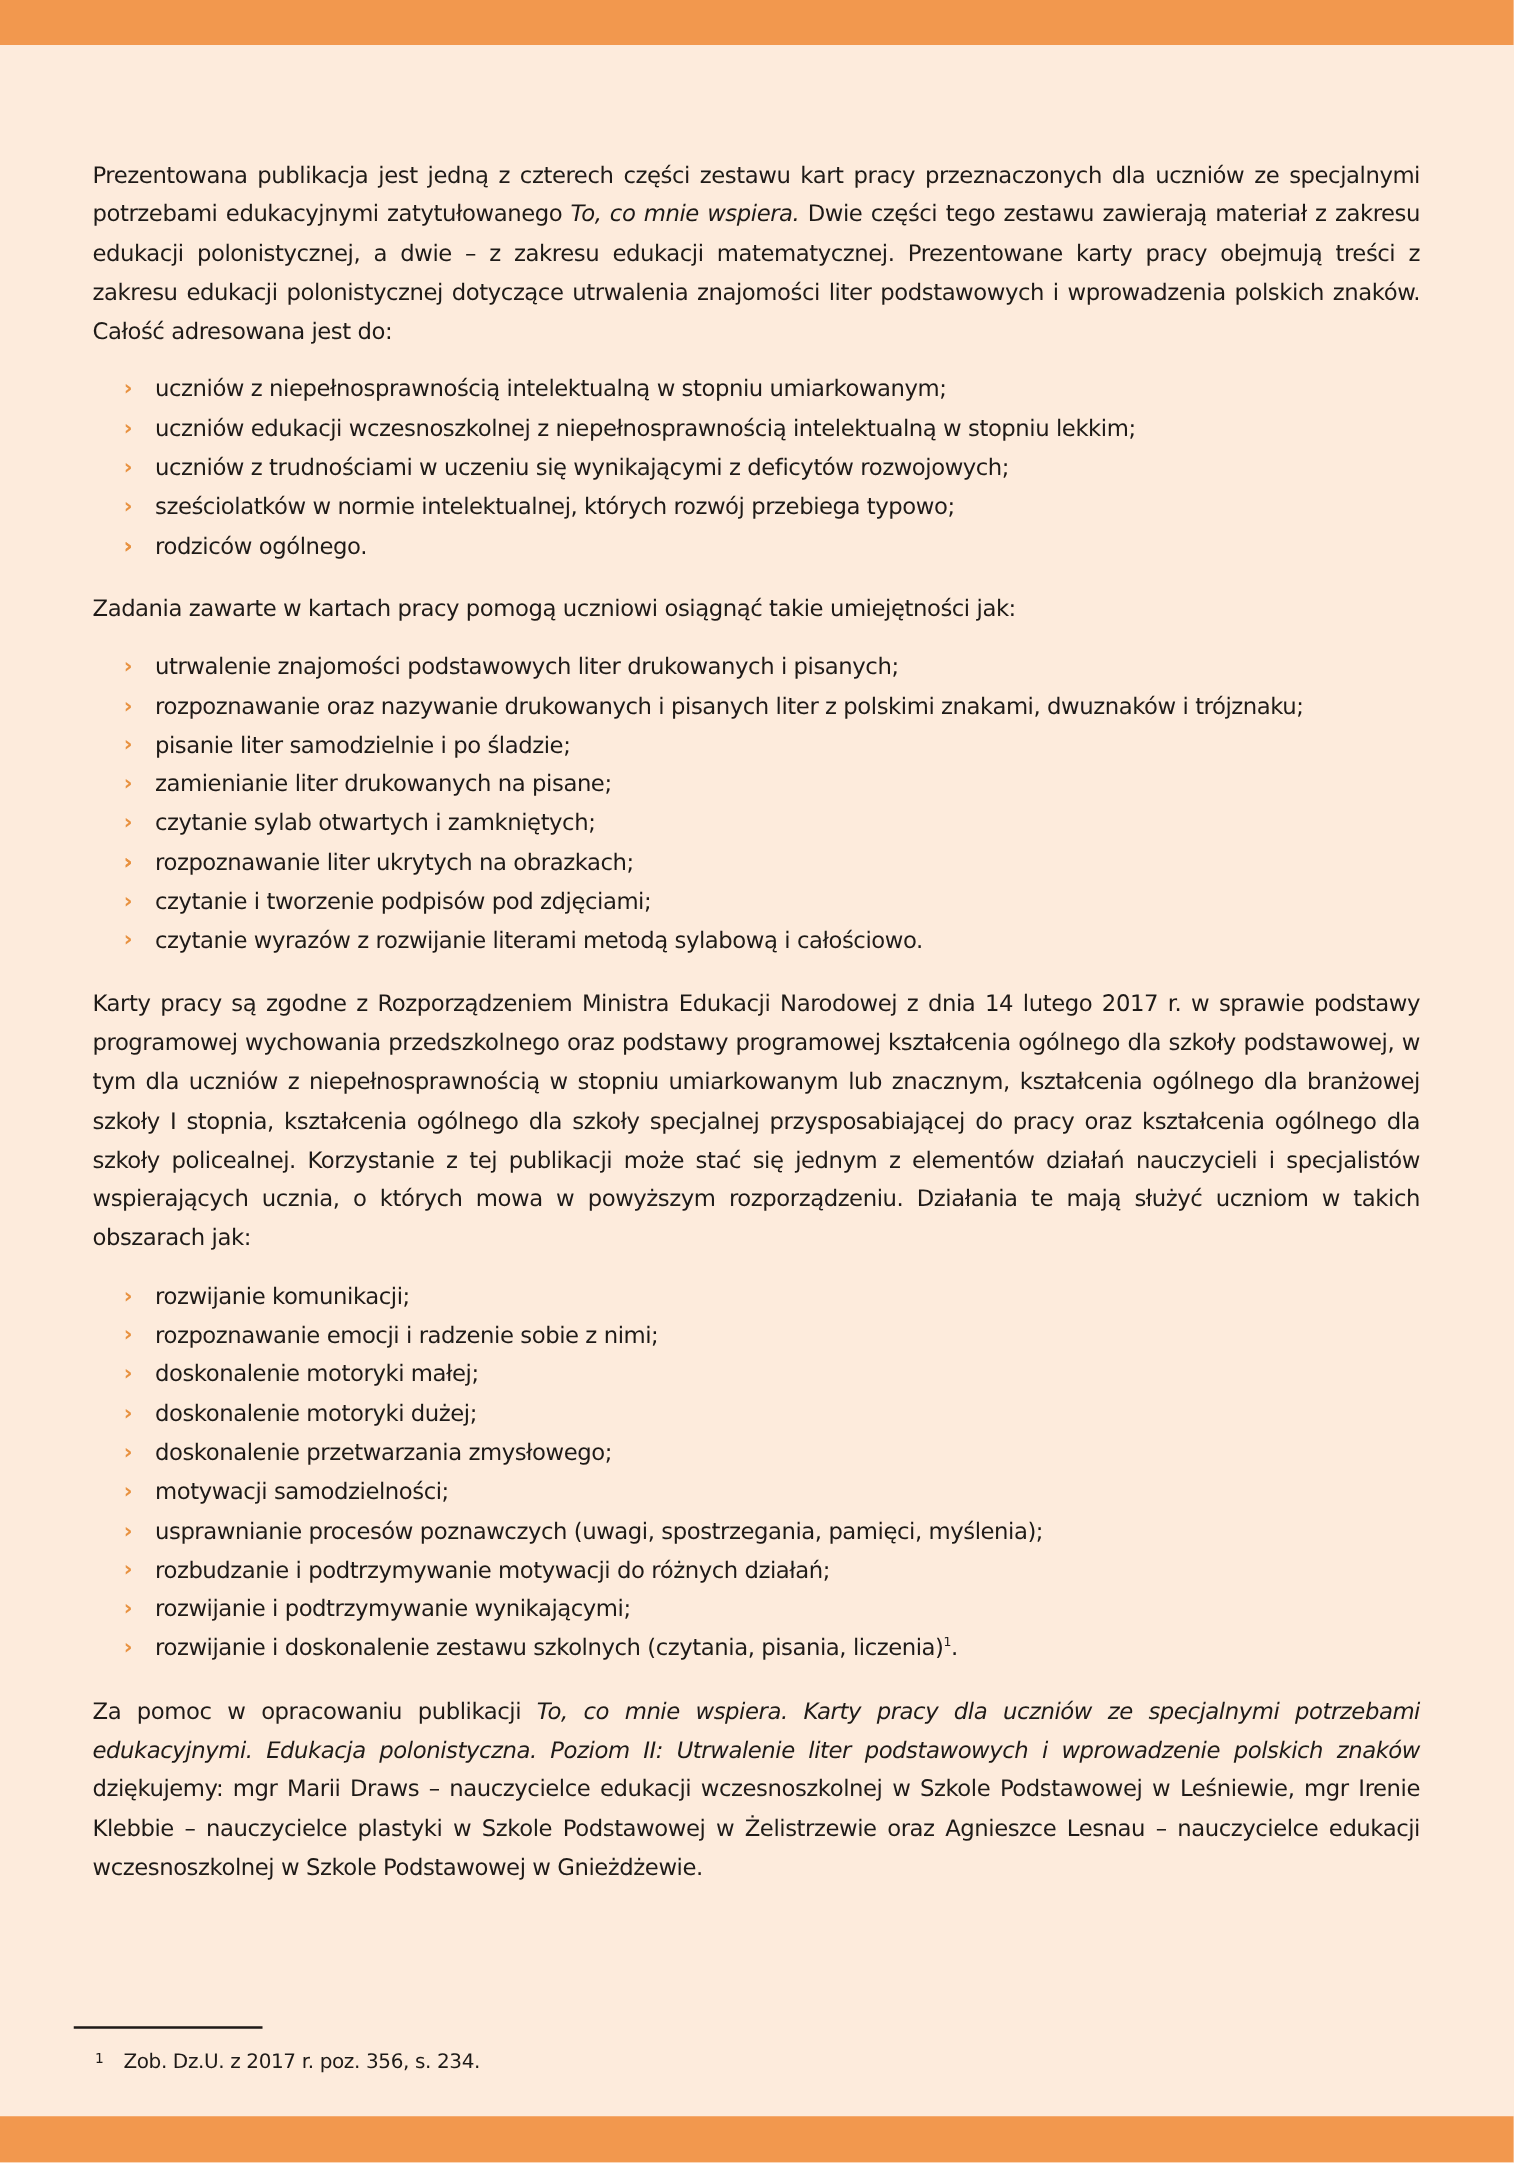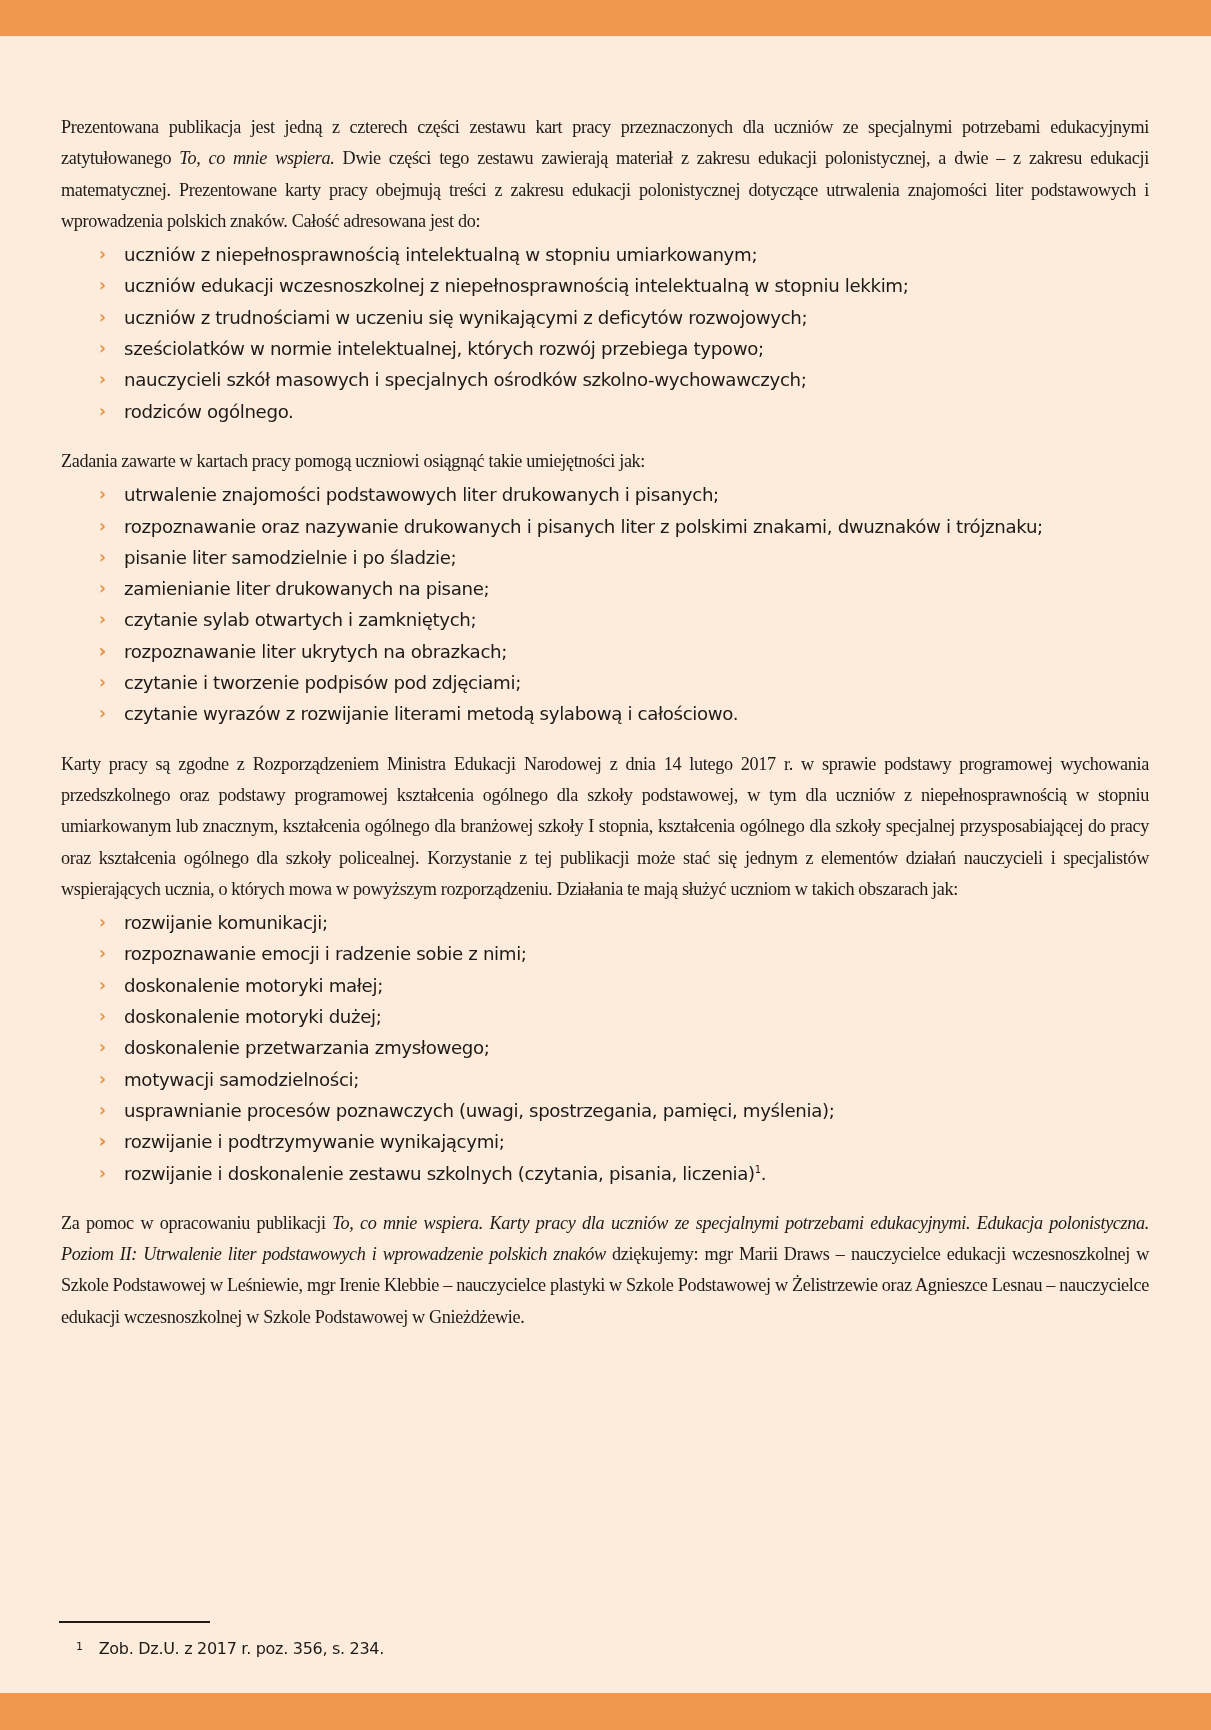--- a/index.html
+++ b/index.html
@@ -9,21 +9,21 @@
     font-family: "DejaVu Sans", sans-serif;
     color: #1e1a17;
   }
   .bar { position: absolute; left: 0; width: 1211px; background: #F2984E; }
   .bar.top { top: 0; height: 36px; }
   .bar.bottom { top: 1693px; height: 37px; }
   .content {
     position: absolute; left: 59px; top: 110px; width: 1092px;
     font-size: 18.2px; line-height: 31.3px; letter-spacing: -0.35px;
   }
-  p { margin: 2px; text-align: justify; font-family: Liberation Serif, serif; }
+  p { margin: 15px; text-align: justify; }
   .para-gap { margin-top: 19px; }
   ul { list-style: none; margin: 0; padding: 0 0 0 40px; }
   li { position: relative; padding-left: 25px; white-space: nowrap; }
   .chev {
     position: absolute; left: 0; top: 0; color: #E8913F; font-weight: bold;
     font-size: 17px;
   }
   em { font-style: italic; }
   .fn-rule { position: absolute; left: 59px; top: 1621px; width: 151px; height: 2px; background: #1e1a17; }
   .footnote { position: absolute; left: 76px; top: 1635px; font-size: 16px; line-height: 28px; letter-spacing: -0.3px; }
@@ -35,21 +35,21 @@
 
 <div class="bar top"></div>
 
 <div class="content">
   <p><span>Prezentowana publikacja jest jedną z czterech części zestawu kart pracy przeznaczonych dla uczniów ze specjalnymi potrzebami edukacyjnymi zatytułowanego </span><em>To, co mnie wspiera.</em><span> Dwie części tego zestawu zawierają materiał z zakresu edukacji polonistycznej, a dwie – z zakresu edukacji matematycznej. Prezentowane karty pracy obejmują treści z zakresu edukacji polonistycznej dotyczące utrwalenia znajomości liter podstawowych i wprowadzenia polskich znaków. Całość adresowana jest do:</span></p>
   <ul id="audience">
       <li><span class="chev">›</span><span>uczniów z niepełnosprawnością intelektualną w stopniu umiarkowanym;</span></li>
       <li><span class="chev">›</span><span>uczniów edukacji wczesnoszkolnej z niepełnosprawnością intelektualną w stopniu lekkim;</span></li>
       <li><span class="chev">›</span><span>uczniów z trudnościami w uczeniu się wynikającymi z deficytów rozwojowych;</span></li>
       <li><span class="chev">›</span><span>sześciolatków w normie intelektualnej, których rozwój przebiega typowo;</span></li>
-      <li><span class="chev">›</span><span>nauczycieli szkół masowych i specjalnych ośrodków szkolno-wychowawczych;</span></li>
+      <li><span class="chev">›</span></li>
       <li><span class="chev">›</span><span>rodziców ogólnego.</span></li>
     </ul>
 
   <p class="para-gap">Zadania zawarte w kartach pracy pomogą uczniowi osiągnąć takie umiejętności jak:</p>
   <ul id="skills">
       <li><span class="chev">›</span><span>utrwalenie znajomości podstawowych liter drukowanych i pisanych;</span></li>
       <li><span class="chev">›</span><span>rozpoznawanie oraz nazywanie drukowanych i pisanych liter z polskimi znakami, dwuznaków i trójznaku;</span></li>
       <li><span class="chev">›</span><span>pisanie liter samodzielnie i po śladzie;</span></li>
       <li><span class="chev">›</span><span>zamienianie liter drukowanych na pisane;</span></li>
       <li><span class="chev">›</span><span>czytanie sylab otwartych i zamkniętych;</span></li>
@@ -61,21 +61,21 @@
 
   <p class="para-gap">Karty pracy są zgodne z Rozporządzeniem Ministra Edukacji Narodowej z dnia 14 lutego 2017 r. w sprawie podstawy programowej wychowania przedszkolnego oraz podstawy programowej kształcenia ogólnego dla szkoły podstawowej, w tym dla uczniów z niepełnosprawnością w stopniu umiarkowanym lub znacznym, kształcenia ogólnego dla branżowej szkoły I stopnia, kształcenia ogólnego dla szkoły specjalnej przysposabiającej do pracy oraz kształcenia ogólnego dla szkoły policealnej. Korzystanie z tej publikacji może stać się jednym z elementów działań nauczycieli i specjalistów wspierających ucznia, o których mowa w powyższym rozporządzeniu. Działania te mają służyć uczniom w takich obszarach jak:</p>
   <ul id="areas">
       <li><span class="chev">›</span><span>rozwijanie komunikacji;</span></li>
       <li><span class="chev">›</span><span>rozpoznawanie emocji i radzenie sobie z nimi;</span></li>
       <li><span class="chev">›</span><span>doskonalenie motoryki małej;</span></li>
       <li><span class="chev">›</span><span>doskonalenie motoryki dużej;</span></li>
       <li><span class="chev">›</span><span>doskonalenie przetwarzania zmysłowego;</span></li>
       <li><span class="chev">›</span><span>motywacji samodzielności;</span></li>
       <li><span class="chev">›</span><span>usprawnianie procesów poznawczych (uwagi, spostrzegania, pamięci, myślenia);</span></li>
-      <li><span class="chev">›</span></li>
+      <li><span class="chev">›</span><span>rozbudzanie i podtrzymywanie motywacji do różnych działań;</span></li>
       <li><span class="chev">›</span><span>rozwijanie i podtrzymywanie wynikającymi;</span></li>
       <li><span class="chev">›</span><span>rozwijanie i doskonalenie zestawu szkolnych (czytania, pisania, liczenia)</span><sup>1</sup><span>.</span></li>
     </ul>
 
   <p class="para-gap"><span>Za pomoc w opracowaniu publikacji </span><em>To, co mnie wspiera. Karty pracy dla uczniów ze specjalnymi potrzebami edukacyjnymi. Edukacja polonistyczna. Poziom II: Utrwalenie liter podstawowych i wprowadzenie polskich znaków</em><span> dziękujemy: mgr Marii Draws – nauczycielce edukacji wczesnoszkolnej w Szkole Podstawowej w Leśniewie, mgr Irenie Klebbie – nauczycielce plastyki w Szkole Podstawowej w Żelistrzewie oraz Agnieszce Lesnau – nauczycielce edukacji wczesnoszkolnej w Szkole Podstawowej w Gnieżdżewie.</span></p>
 </div>
 
 <div class="fn-rule"></div>
 <div class="footnote"><span class="fn-mark">1</span><span>Zob. Dz.U. z 2017 r. poz. 356, s. 234.</span></div>
 

